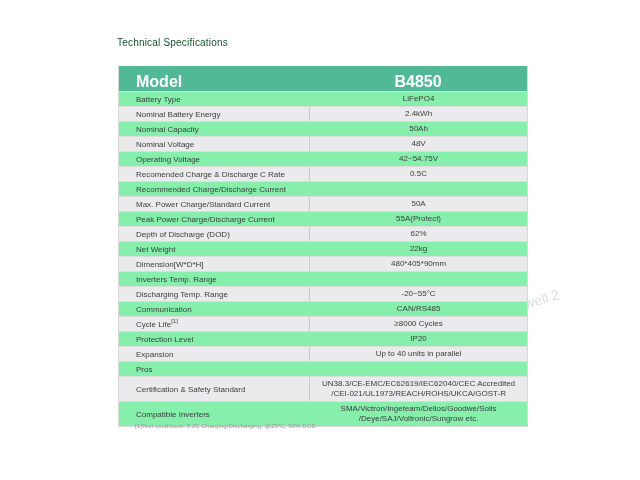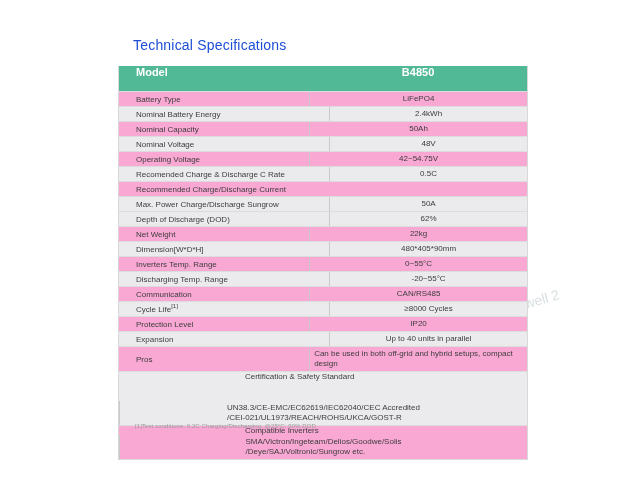--- a/index.html
+++ b/index.html
@@ -7,81 +7,82 @@
   body {
     font-family: "Liberation Sans", sans-serif;
     background: #ffffff;
     position: relative;
     overflow: hidden;
   }
   .page { position: absolute; inset: 0; background: #ffffff; }
 
   .page-title {
     position: absolute;
-    left: 133px; top: 37px;
-    font-size: 14px;
+    left: 117px; top: 37px;
+    font-size: 10px;
     font-weight: 400;
-    color: #1d4ed8;
+    color: #14532d;
     letter-spacing: 0.2px;
   }
 
   .spec-table {
     position: absolute;
     left: 118px; top: 66px;
     width: 410px;
     border: 1px solid #d8d8d8;
     border-top: none;
     background: #ffffff;
     font-size: 8px;
     color: #3c3c3c;
   }
 
   .thead {
     display: flex;
     height: 25px;
     background: #52b996;
     color: #ffffff;
     font-weight: bold;
-    font-size: 11px;
-    align-items: flex-start;
+    font-size: 16px;
+    align-items: flex-end;
   }
   .thead .th-left {
     width: 46.6%;
     padding-left: 17px;
   }
   .thead .th-right {
     flex: 1;
     text-align: center;
   }
 
   .row {
     display: flex;
     min-height: 15px;
     align-items: center;
     border-top: 1px solid #dcdcdc;
-    background: #f9a8d4;
-  }
-  .row.alt { background: #ebebed; gap: 20px; }
+    background: #86efac;
+  }
+  .row.alt { background: #ebebed; }
   .row .cell-label {
     width: 46.6%;
     padding-left: 17px;
     align-self: center;
   }
   .row .cell-value {
     flex: 1;
+    text-align: center;
     border-left: 1px solid #c9c9c9;
     align-self: stretch;
     display: flex;
     align-items: center;
     justify-content: center;
     white-space: pre-line;
     line-height: 10px;
     padding: 2px 4px;
   }
-  .row.tall { min-height: 25px; flex-direction: column; }
+  .row.tall { min-height: 25px; }
   sup.note-sup { font-size: 6px; vertical-align: super; line-height: 0; }
 
   .footnote {
     position: absolute;
     left: 135px; top: 423px;
     font-size: 6px;
     color: #9a9a9a;
     letter-spacing: 0.1px;
   }
 
@@ -136,38 +137,41 @@
       <div class="cell-value">42~54.75V</div>
     </div>
     <div class="row alt">
       <div class="cell-label">Recomended Charge &amp; Discharge C Rate</div>
       <div class="cell-value">0.5C</div>
     </div>
     <div class="row">
       <div class="cell-label">Recommended Charge/Discharge Current</div>
     </div>
     <div class="row alt">
-      <div class="cell-label">Max. Power Charge/Discharge Sungrow</div>
+      <div class="cell-label">Max. Power Charge/Standard Current</div>
       <div class="cell-value">50A</div>
+    </div>
+    <div class="row">
+      <div class="cell-label">Peak Power Charge/Discharge Current</div>
+      <div class="cell-value">55A(Protect)</div>
     </div>
     <div class="row alt">
       <div class="cell-label">Depth of Discharge (DOD)</div>
       <div class="cell-value">62%</div>
     </div>
     <div class="row">
       <div class="cell-label">Net Weight</div>
       <div class="cell-value">22kg</div>
     </div>
     <div class="row alt">
       <div class="cell-label">Dimension[W*D*H]</div>
       <div class="cell-value">480*405*90mm</div>
     </div>
     <div class="row">
       <div class="cell-label">Inverters Temp. Range</div>
-      <div class="cell-value">0~55°C</div>
     </div>
     <div class="row alt">
       <div class="cell-label">Discharging Temp. Range</div>
       <div class="cell-value">-20~55°C</div>
     </div>
     <div class="row">
       <div class="cell-label">Communication</div>
       <div class="cell-value">CAN/RS485</div>
     </div>
     <div class="row alt">
@@ -177,21 +181,20 @@
     <div class="row">
       <div class="cell-label">Protection Level</div>
       <div class="cell-value">IP20</div>
     </div>
     <div class="row alt">
       <div class="cell-label">Expansion</div>
       <div class="cell-value">Up to 40 units in parallel</div>
     </div>
     <div class="row">
       <div class="cell-label">Pros</div>
-      <div class="cell-value">Can be used in both off-grid and hybrid setups, compact design</div>
     </div>
     <div class="row alt tall">
       <div class="cell-label">Certification &amp; Safety Standard</div>
       <div class="cell-value">UN38.3/CE-EMC/EC62619/IEC62040/CEC Accredited
 /CEI-021/UL1973/REACH/ROHS/UKCA/GOST-R</div>
     </div>
     <div class="row tall">
       <div class="cell-label">Compatible Inverters</div>
       <div class="cell-value">SMA/Victron/Ingeteam/Delios/Goodwe/Solis
 /Deye/SAJ/Voltronic/Sungrow etc.</div>

